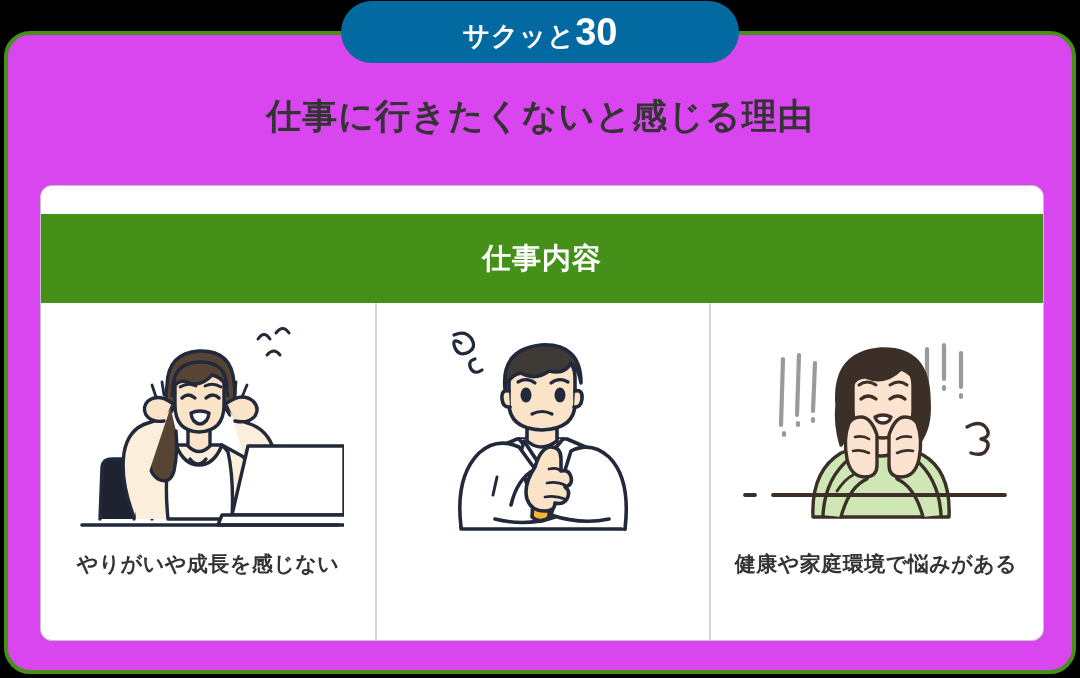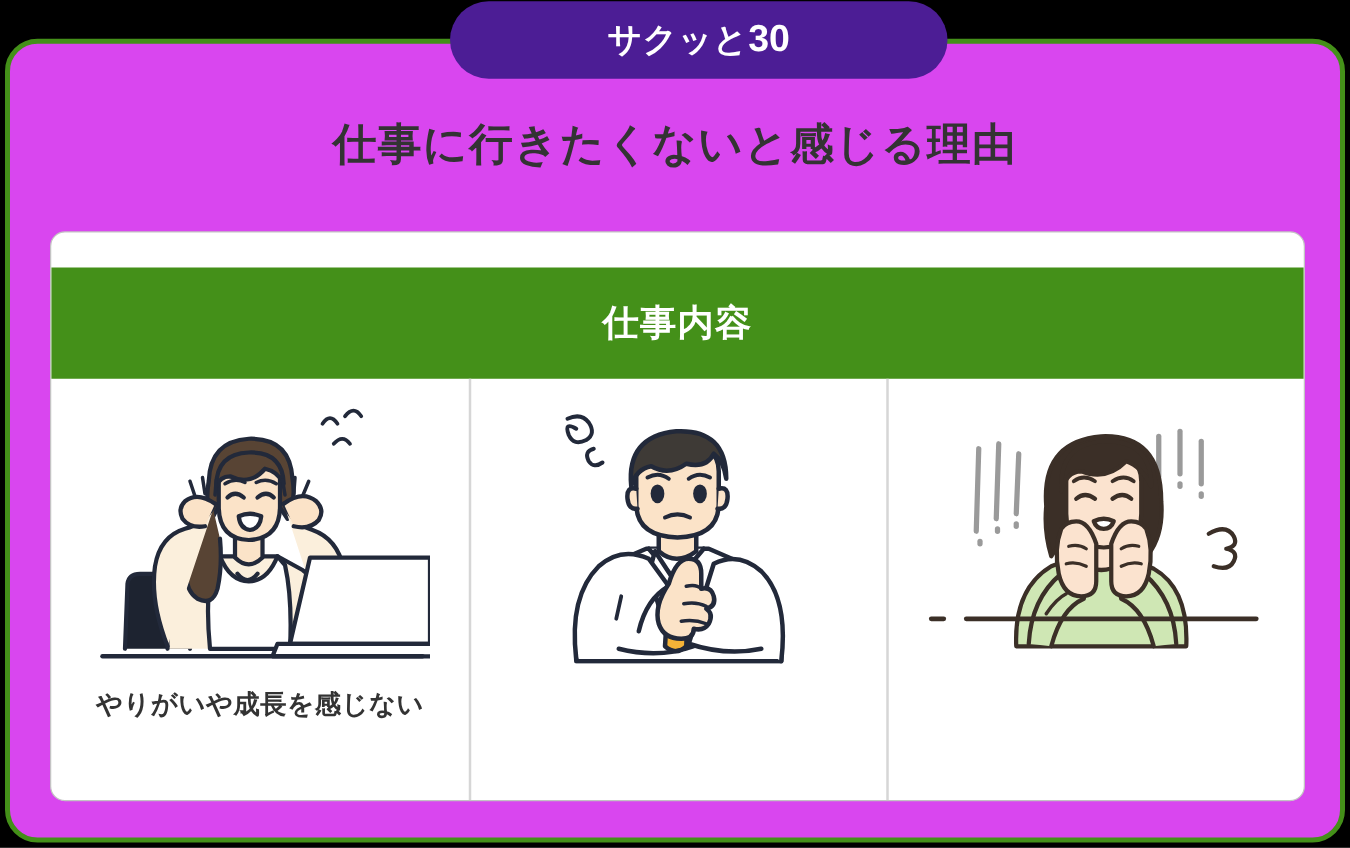--- a/index.html
+++ b/index.html
@@ -30,44 +30,44 @@
     height: 643px;
     box-sizing: border-box;
     background: #d946ef;
     border: 4px solid #449019;
     border-radius: 26px;
   }
 
   
   .badge {
     position: absolute;
-    left: 360px;
+    left: 341px;
     top: 1px;
     width: 398px;
     height: 62px;
     box-sizing: border-box;
-    background: #4c1d95;
+    background: #0369a1;
     border-radius: 34px;
     display: flex;
     align-items: center;
     justify-content: center;
     z-index: 5;
   }
   .badge-text {
     color: #ffffff;
     font-size: 27px;
     font-weight: bold;
     letter-spacing: 0.5px;
     line-height: 1;
     white-space: nowrap;
     display: flex;
     align-items: baseline;
   }
   .badge-text .big {
-    font-size: 30px;
+    font-size: 38px;
     font-weight: bold;
     letter-spacing: 0px;
   }
 
   
   .title {
     position: absolute;
     left: 0;
     top: 60px;
     width: 100%;
@@ -340,20 +340,21 @@
                 <path d="M174 118 Q166 116 160 120" stroke-width="2.6"></path>
                 <path d="M176 132 Q168 130 160 134" stroke-width="2.6"></path>
 
                 <path d="M8 176 L18 176" stroke-width="3.8"></path>
                 <path d="M36 176 L268 176" stroke-width="3.8"></path>
 
                 <path d="M230 108 Q244 100 250 110 Q254 118 244 120 Q254 122 250 130 Q246 138 234 134" stroke-width="3.4"></path>
               </g>
             </svg>
           </div>
+          <div class="caption">健康や家庭環境で悩みがある</div>
         </div>
 
       </div>
     </div>
   </div>
 
   <div class="badge">
     <div class="badge-text">
       <span>サクッと</span>
         <span class="big">30</span>

